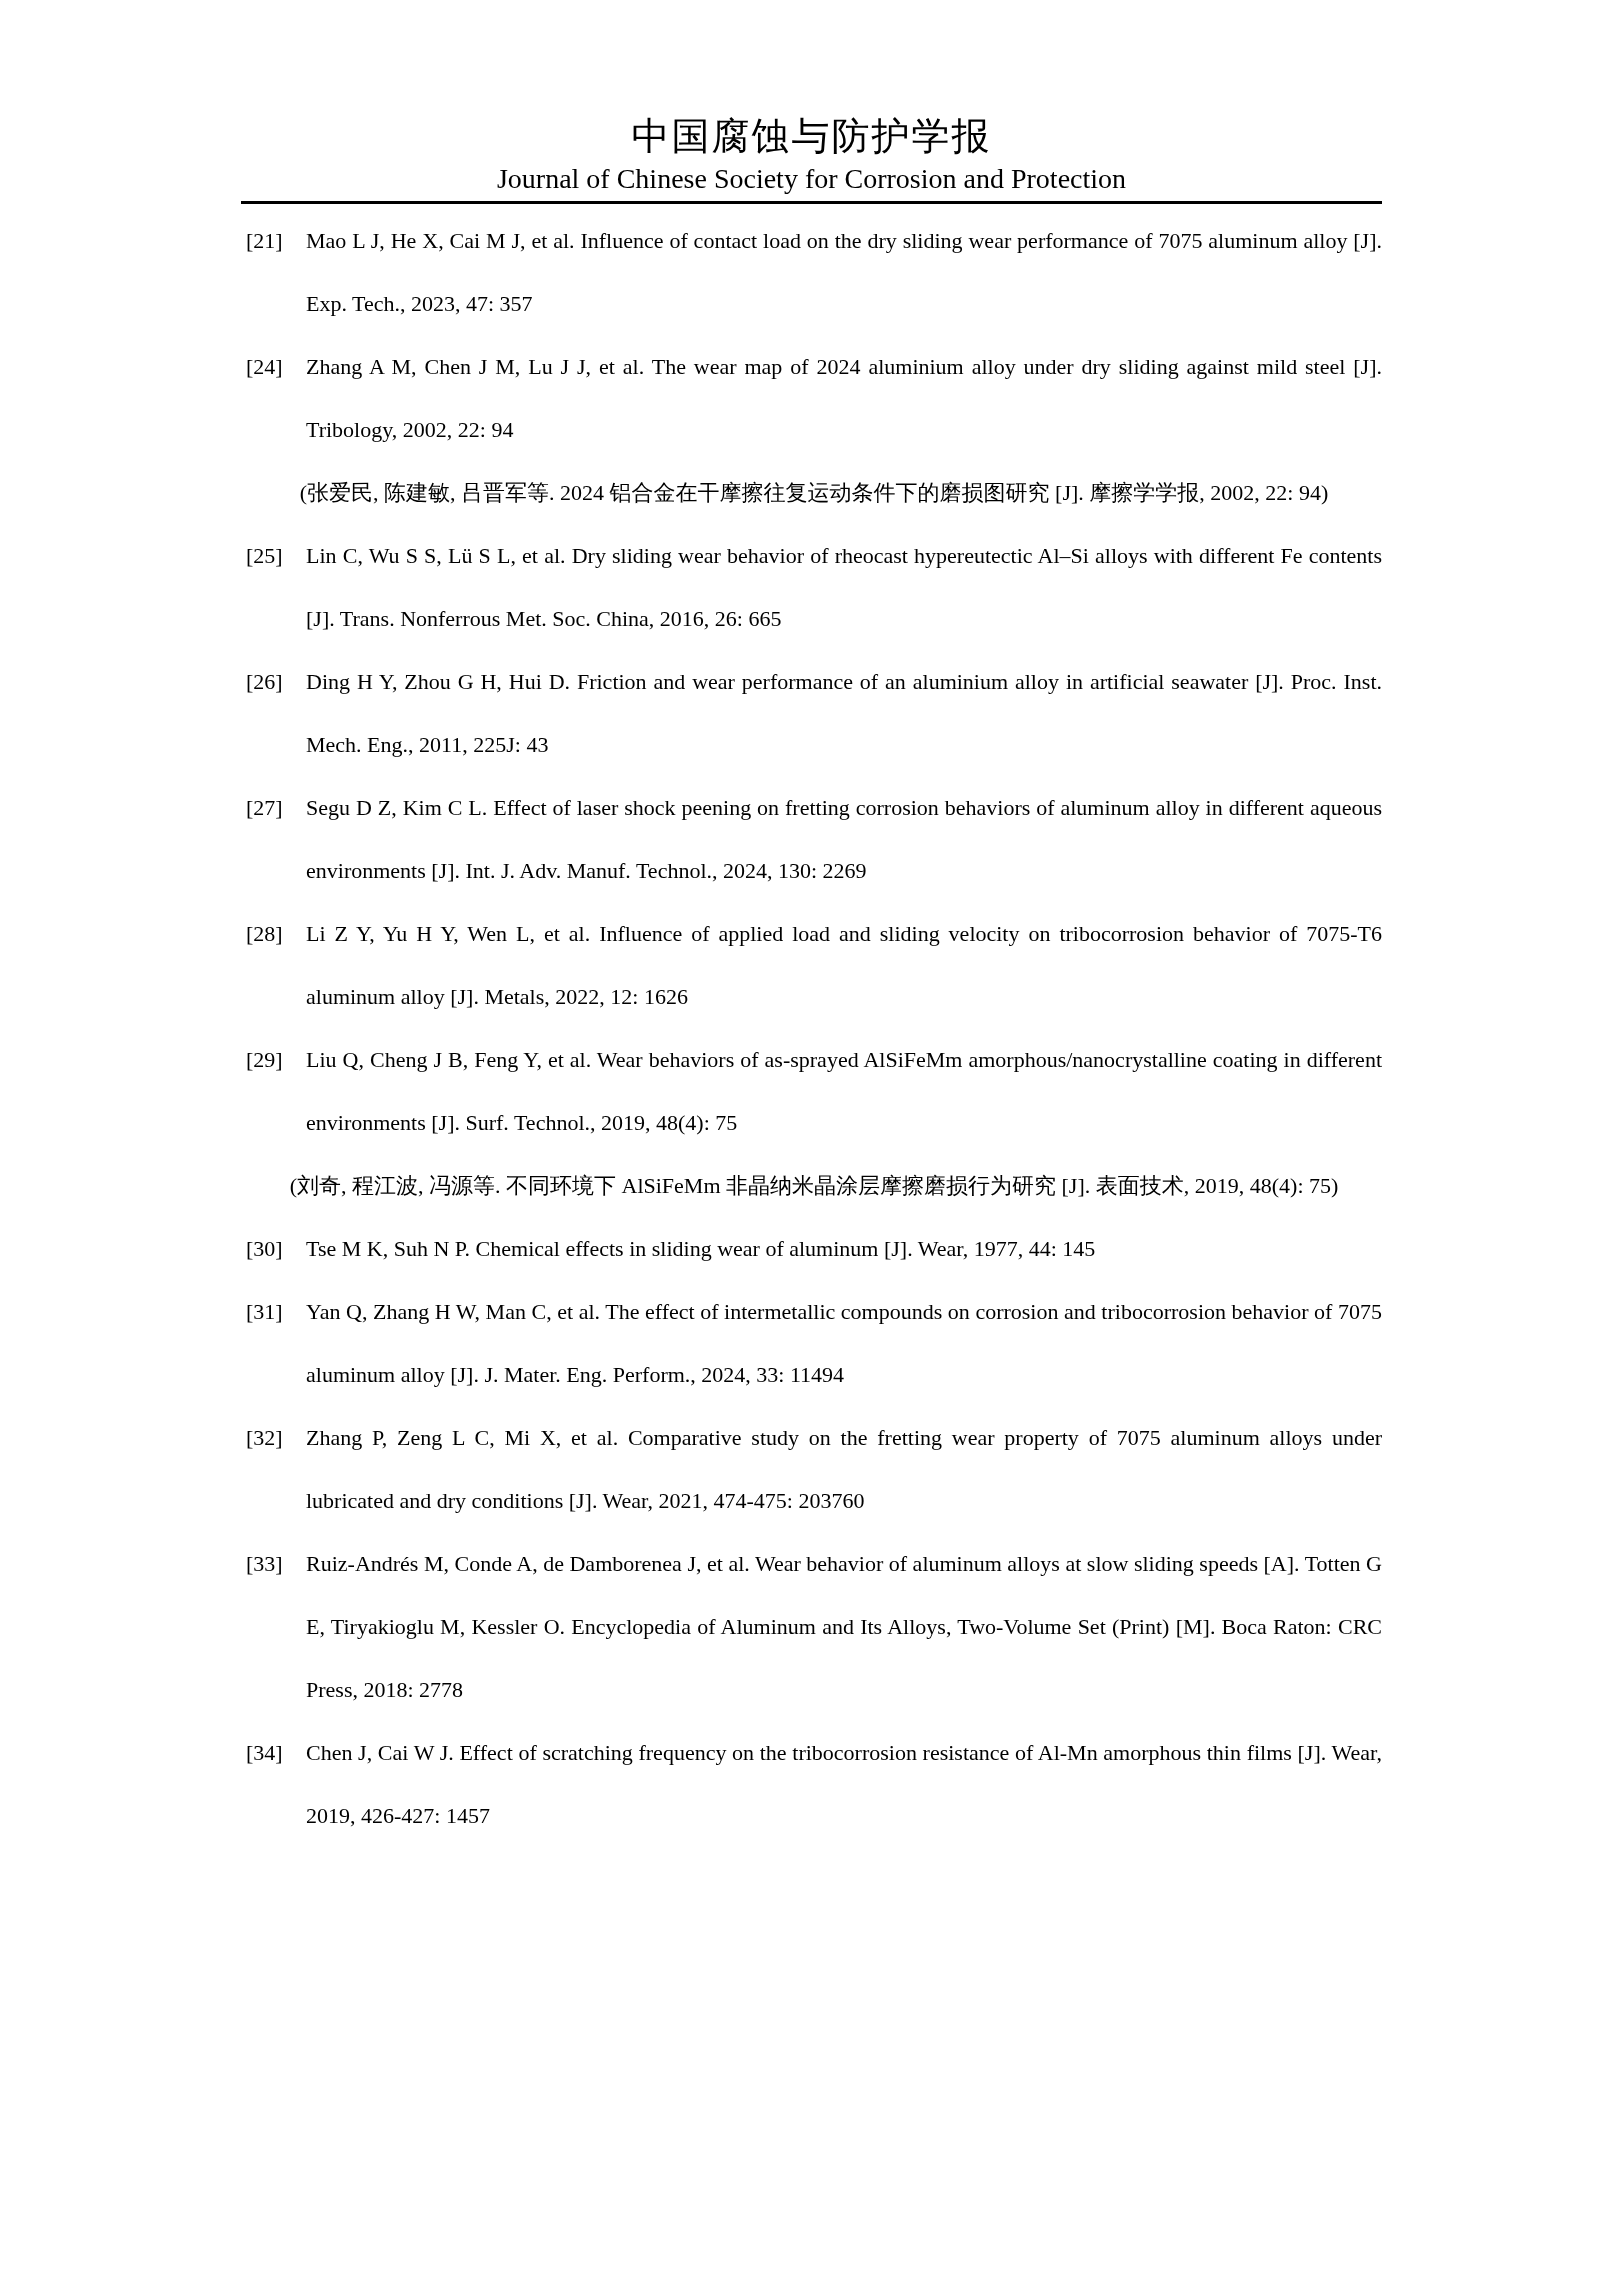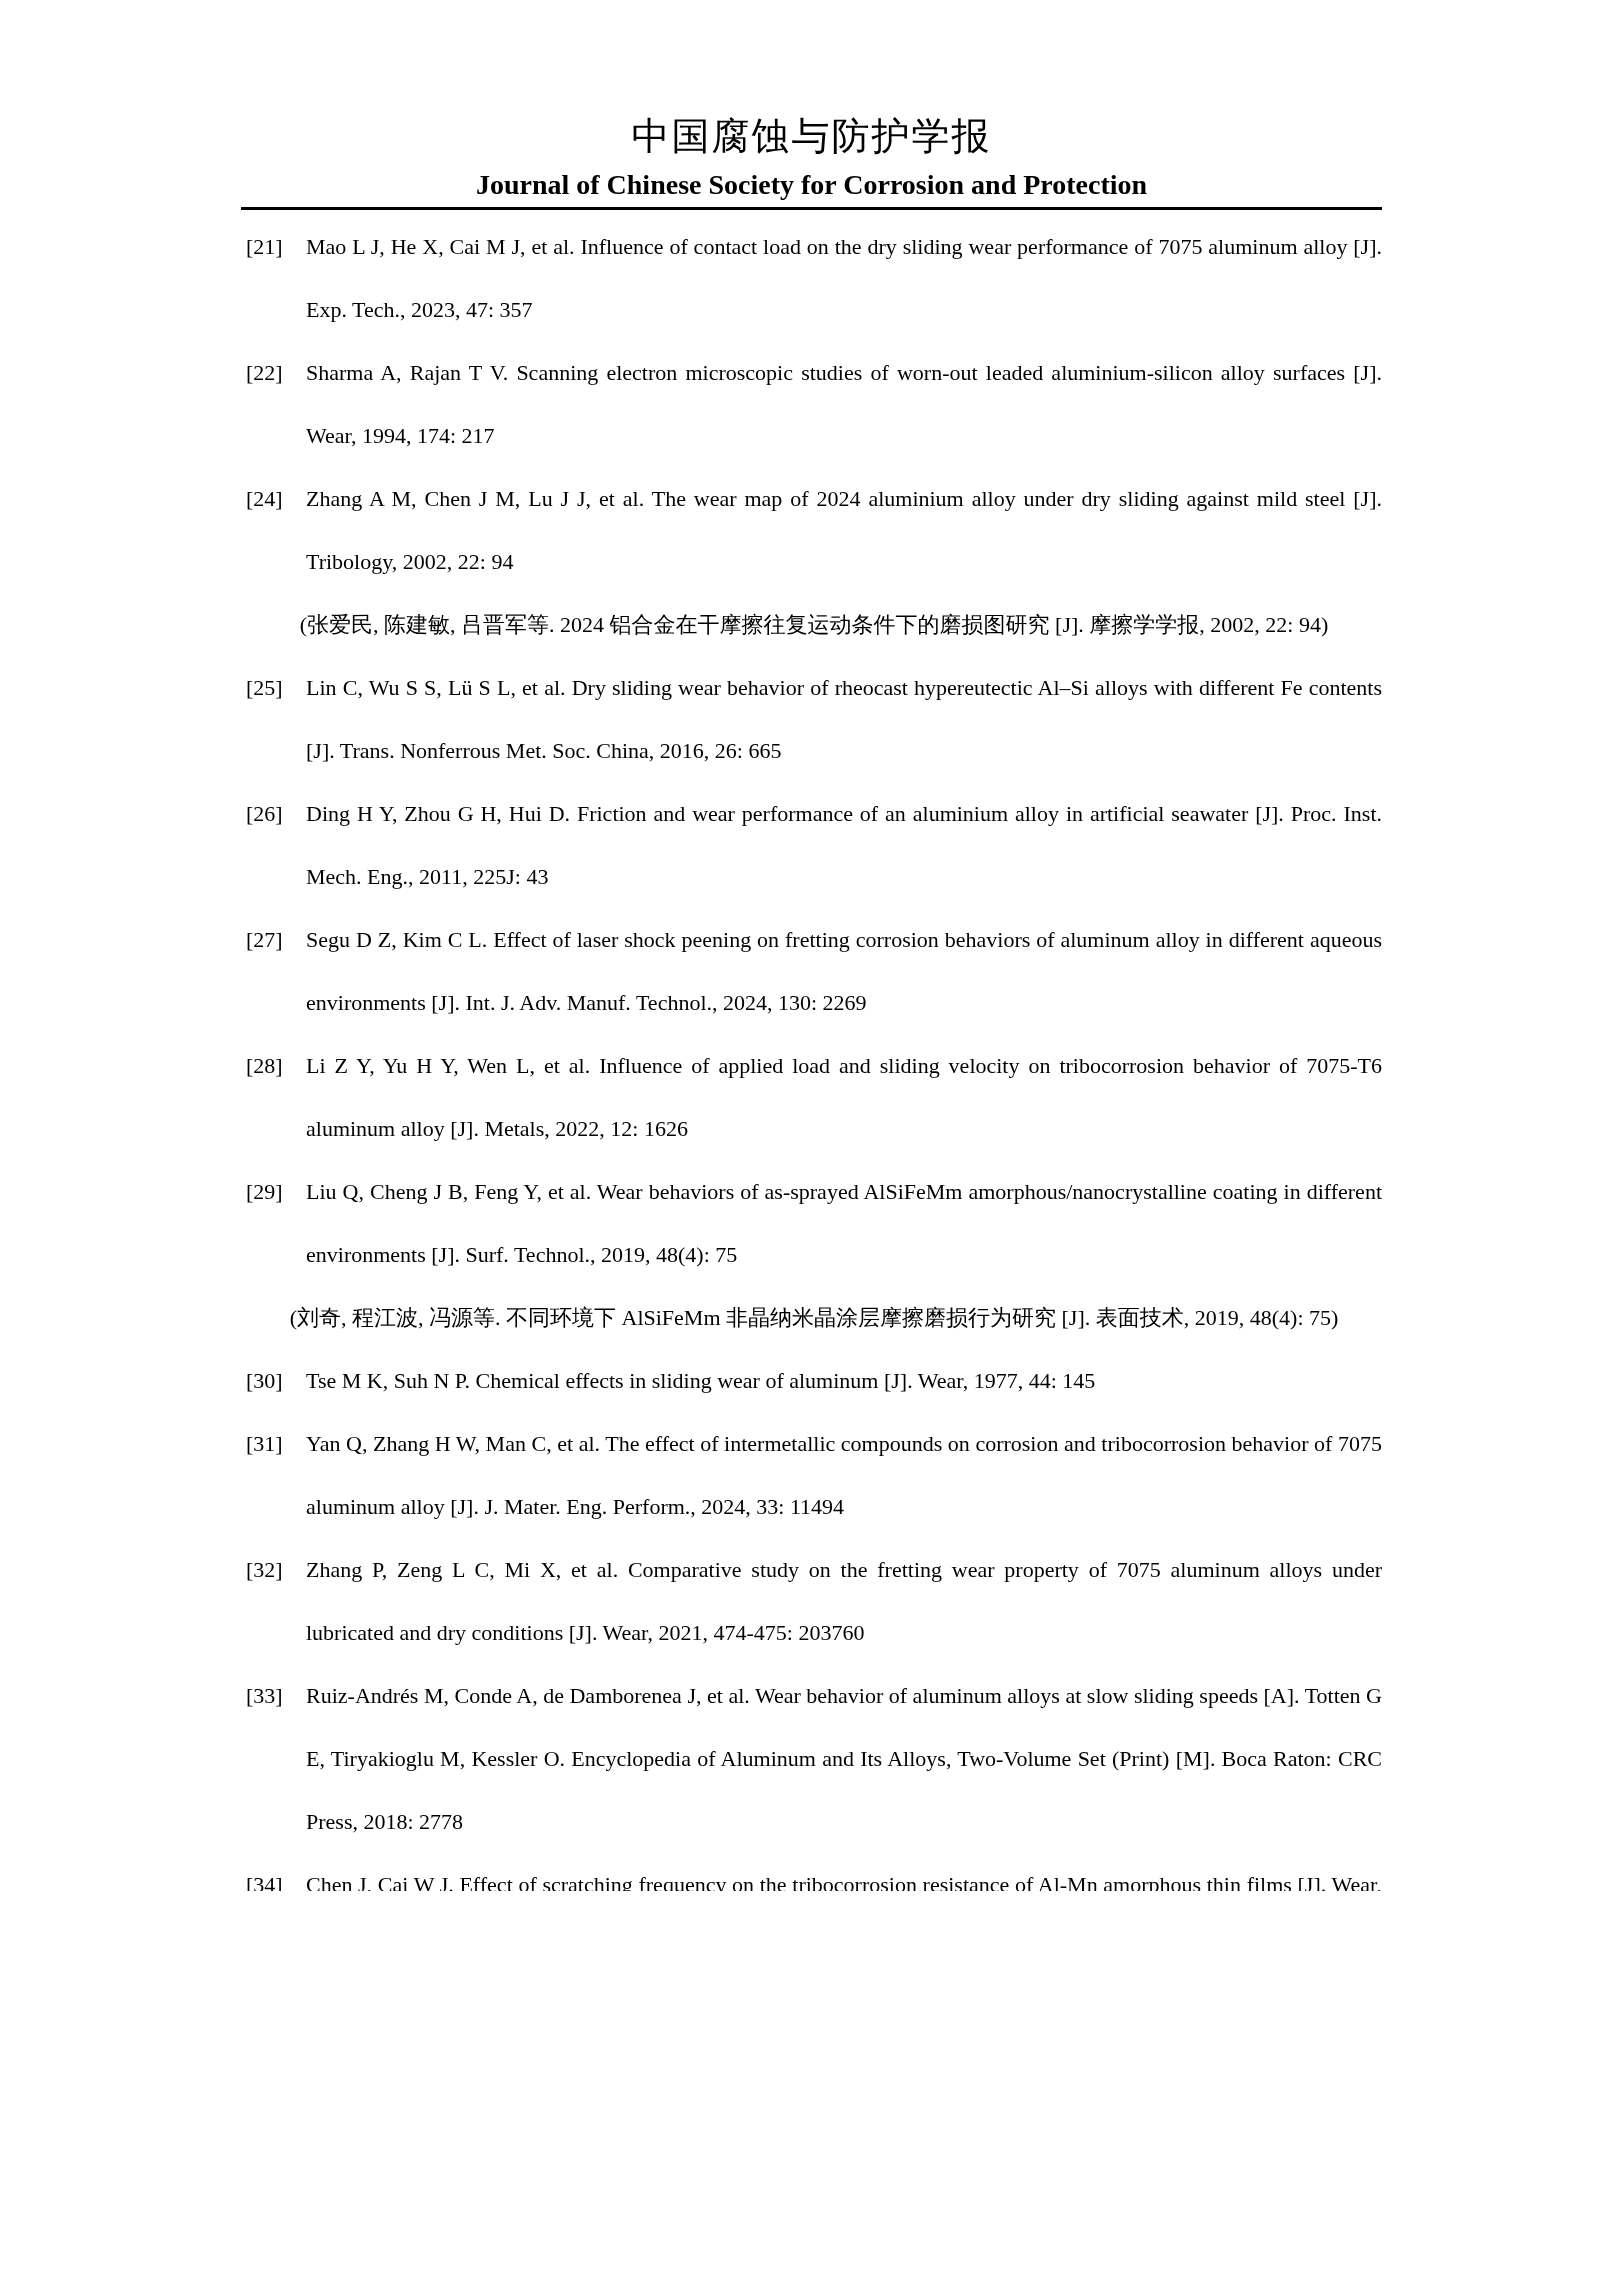--- a/index.html
+++ b/index.html
@@ -15,22 +15,22 @@
   .header { padding-top: 115px; text-align: center; }
   .title-cn {
     font-size: 38px;
     line-height: 42px;
     letter-spacing: 2px;
     font-weight: 400;
   }
   .title-en {
     font-size: 28px;
     line-height: 34px;
-    margin-top: 11px;
-    font-weight: 700;
+    margin-top: 5px;
+    font-weight: 400;
   }
   .rule {
     margin-top: 5.2px;
     margin-left: 241px;
     width: 1141px;
     height: 0;
     border-top: 3.9px solid #000000;
   }
   .refs {
     margin: 5.2px 241px 0 246px;
@@ -63,21 +63,20 @@
     <div class="title-cn">中国腐蚀与防护学报</div>
     <div class="title-en">Journal of Chinese Society for Corrosion and Protection</div>
   </div>
 
   <div class="rule"></div>
 
   <div class="refs">
 
     <p class="ref"><span class="lbl">[21]</span><span>Mao L J, He X, Cai M J, et al. Influence of contact load on the dry sliding wear performance of 7075 aluminum alloy [J]. Exp. Tech., 2023, 47: 357</span></p>
 
-    <p class="ref"><span class="lbl">[22]</span><span>Sharma A, Rajan T V. Scanning electron microscopic studies of worn-out leaded aluminium-silicon alloy surfaces [J]. Wear, 1994, 174: 217</span></p>
 
 
     <p class="ref"><span class="lbl">[24]</span><span>Zhang A M, Chen J M, Lu J J, et al. The wear map of 2024 aluminium alloy under dry sliding against mild steel [J]. Tribology, 2002, 22: 94</span></p>
 
     <p class="note">(张爱民, 陈建敏, 吕晋军等. 2024 铝合金在干摩擦往复运动条件下的磨损图研究  [J].  摩擦学学报, 2002, 22: 94)</p>
 
     <p class="ref"><span class="lbl">[25]</span><span>Lin C, Wu S S, Lü S L, et al. Dry sliding wear behavior of rheocast hypereutectic Al–Si alloys with different Fe contents [J]. Trans. Nonferrous Met. Soc. China, 2016, 26: 665</span></p>
 
     <p class="ref"><span class="lbl">[26]</span><span>Ding H Y, Zhou G H, Hui D. Friction and wear performance of an aluminium alloy in artificial seawater [J]. Proc. Inst. Mech. Eng., 2011, 225J: 43</span></p>
 

